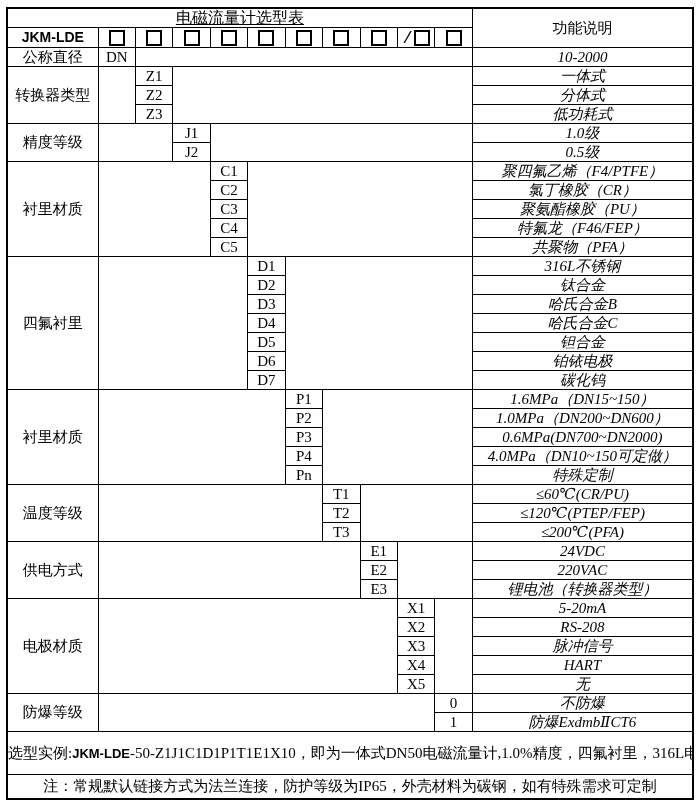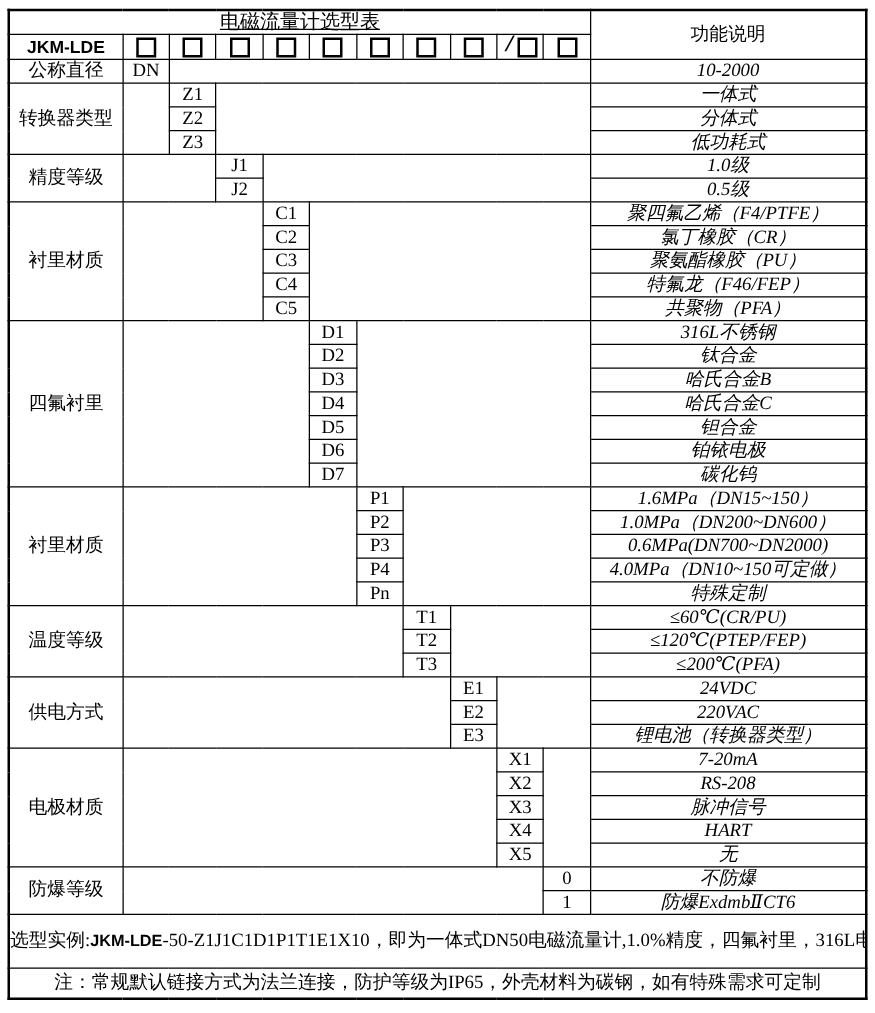--- a/index.html
+++ b/index.html
@@ -264,21 +264,21 @@
   <tr class="r">
     <td class="code">E3</td>
     <td class="desc">锂电池（转换器类型）</td>
   </tr>
 
   <tr class="r">
     <td class="cat" rowspan="5">电极材质</td>
     <td colspan="8" rowspan="5"></td>
     <td class="code">X1</td>
     <td rowspan="5"></td>
-    <td class="desc">7-20mA</td>
+    <td class="desc">5-20mA</td>
   </tr>
   <tr class="r">
     <td class="code">X2</td>
     <td class="desc">RS-208</td>
   </tr>
   <tr class="r">
     <td class="code">X3</td>
     <td class="desc">脉冲信号</td>
   </tr>
   <tr class="r">

